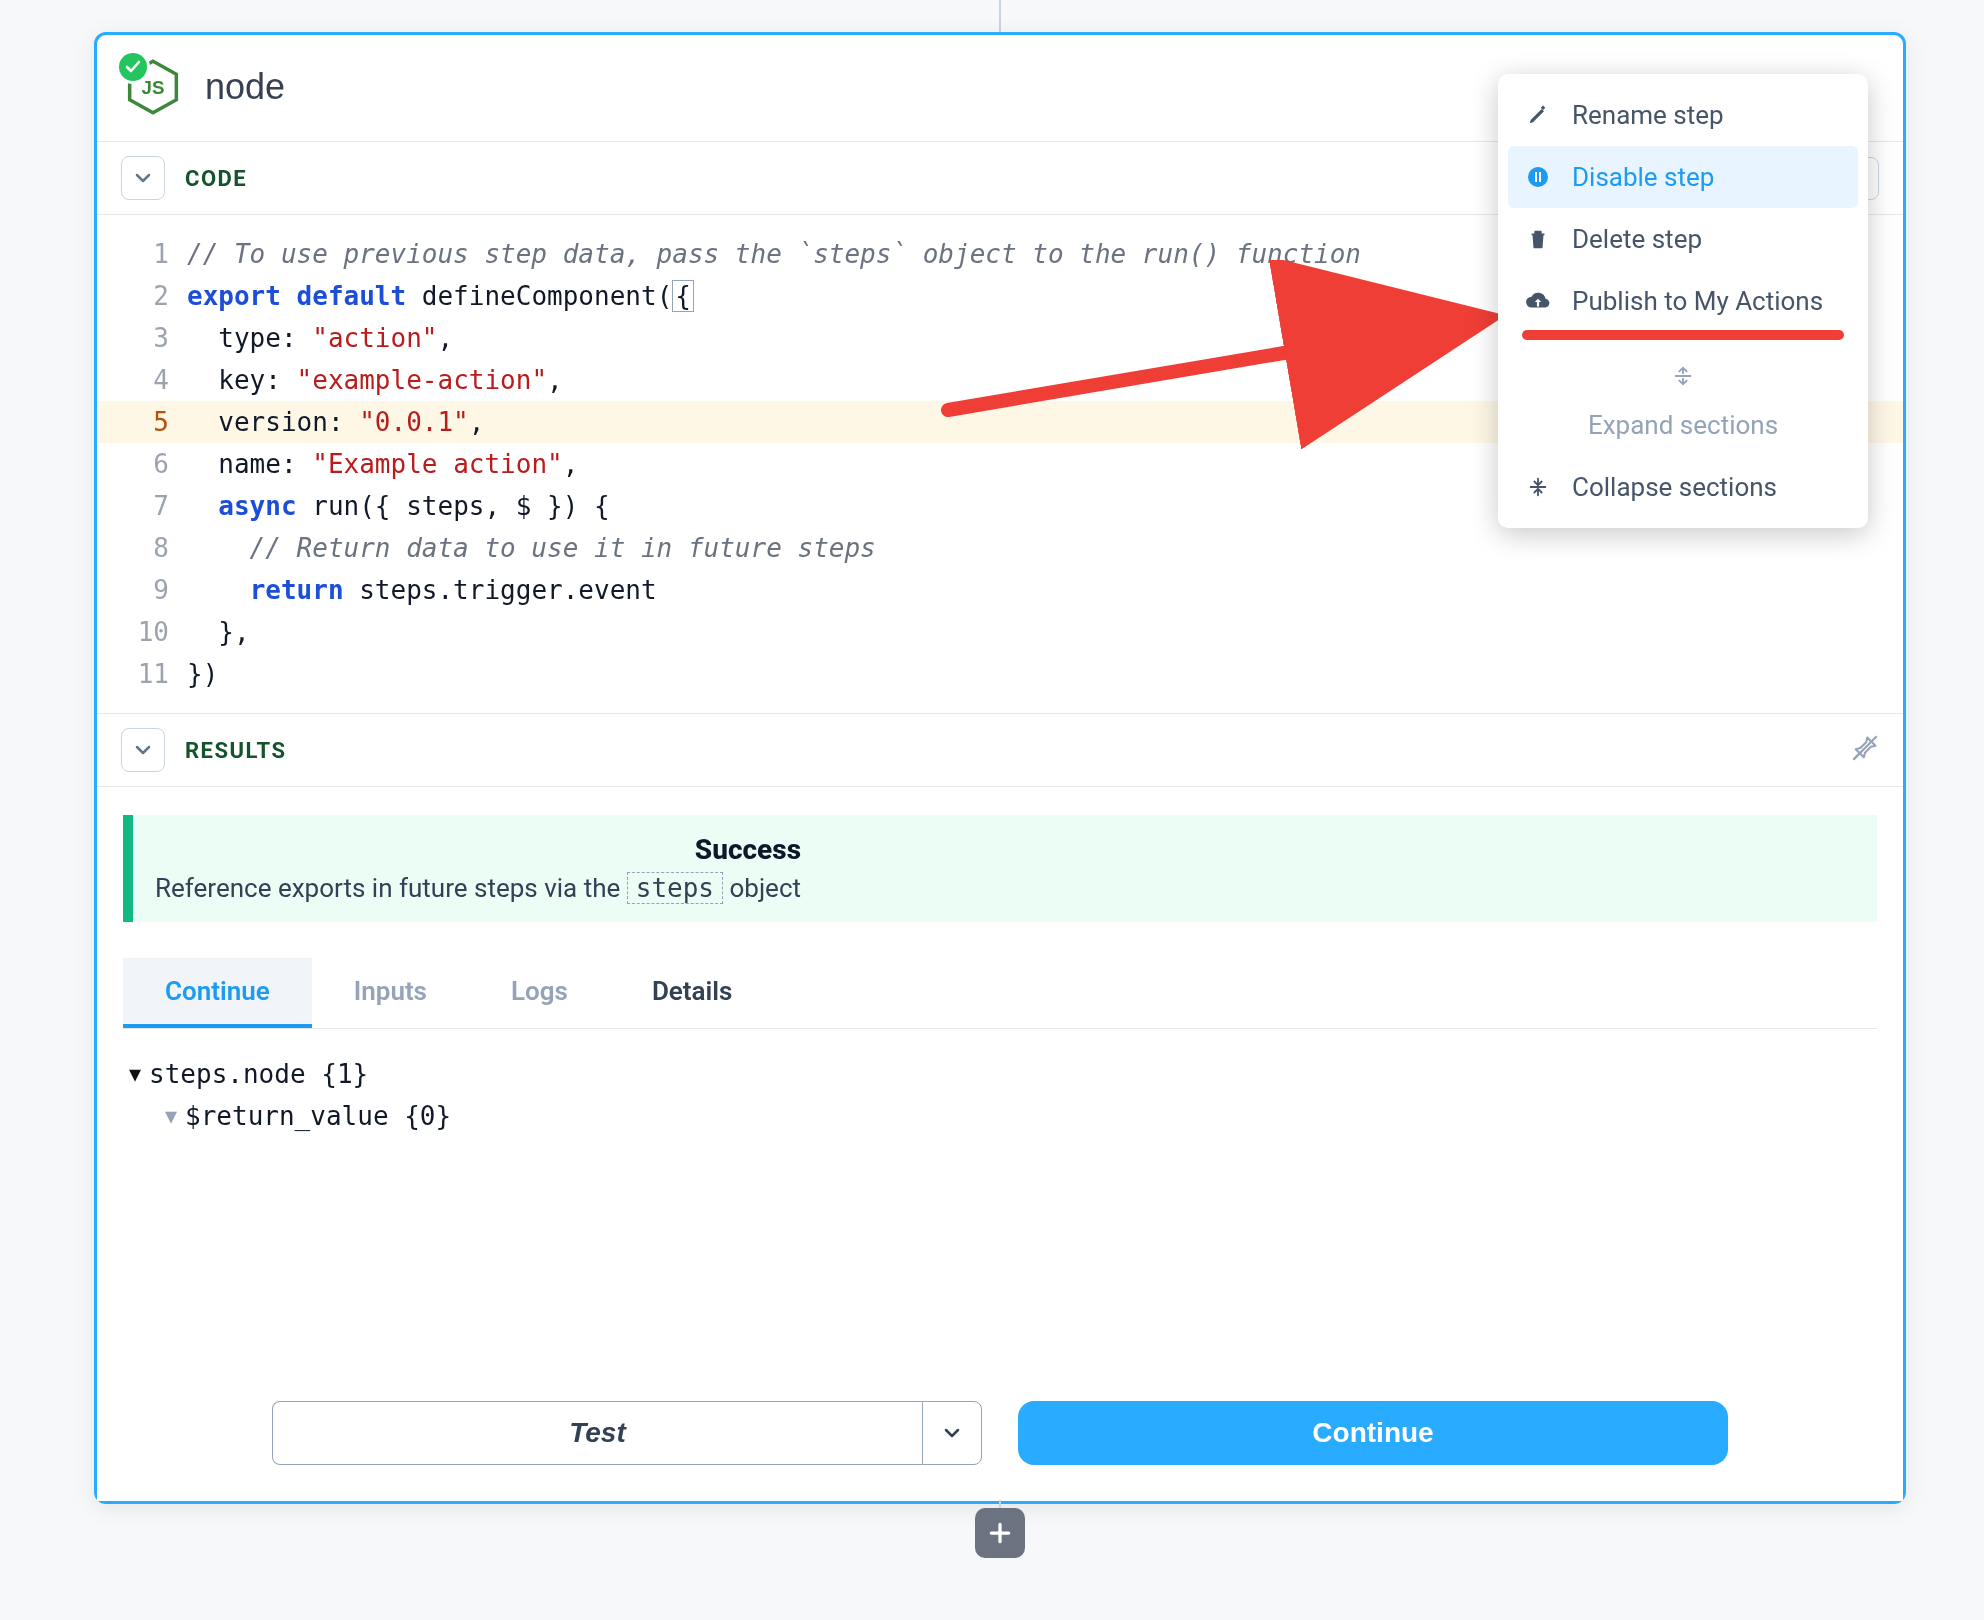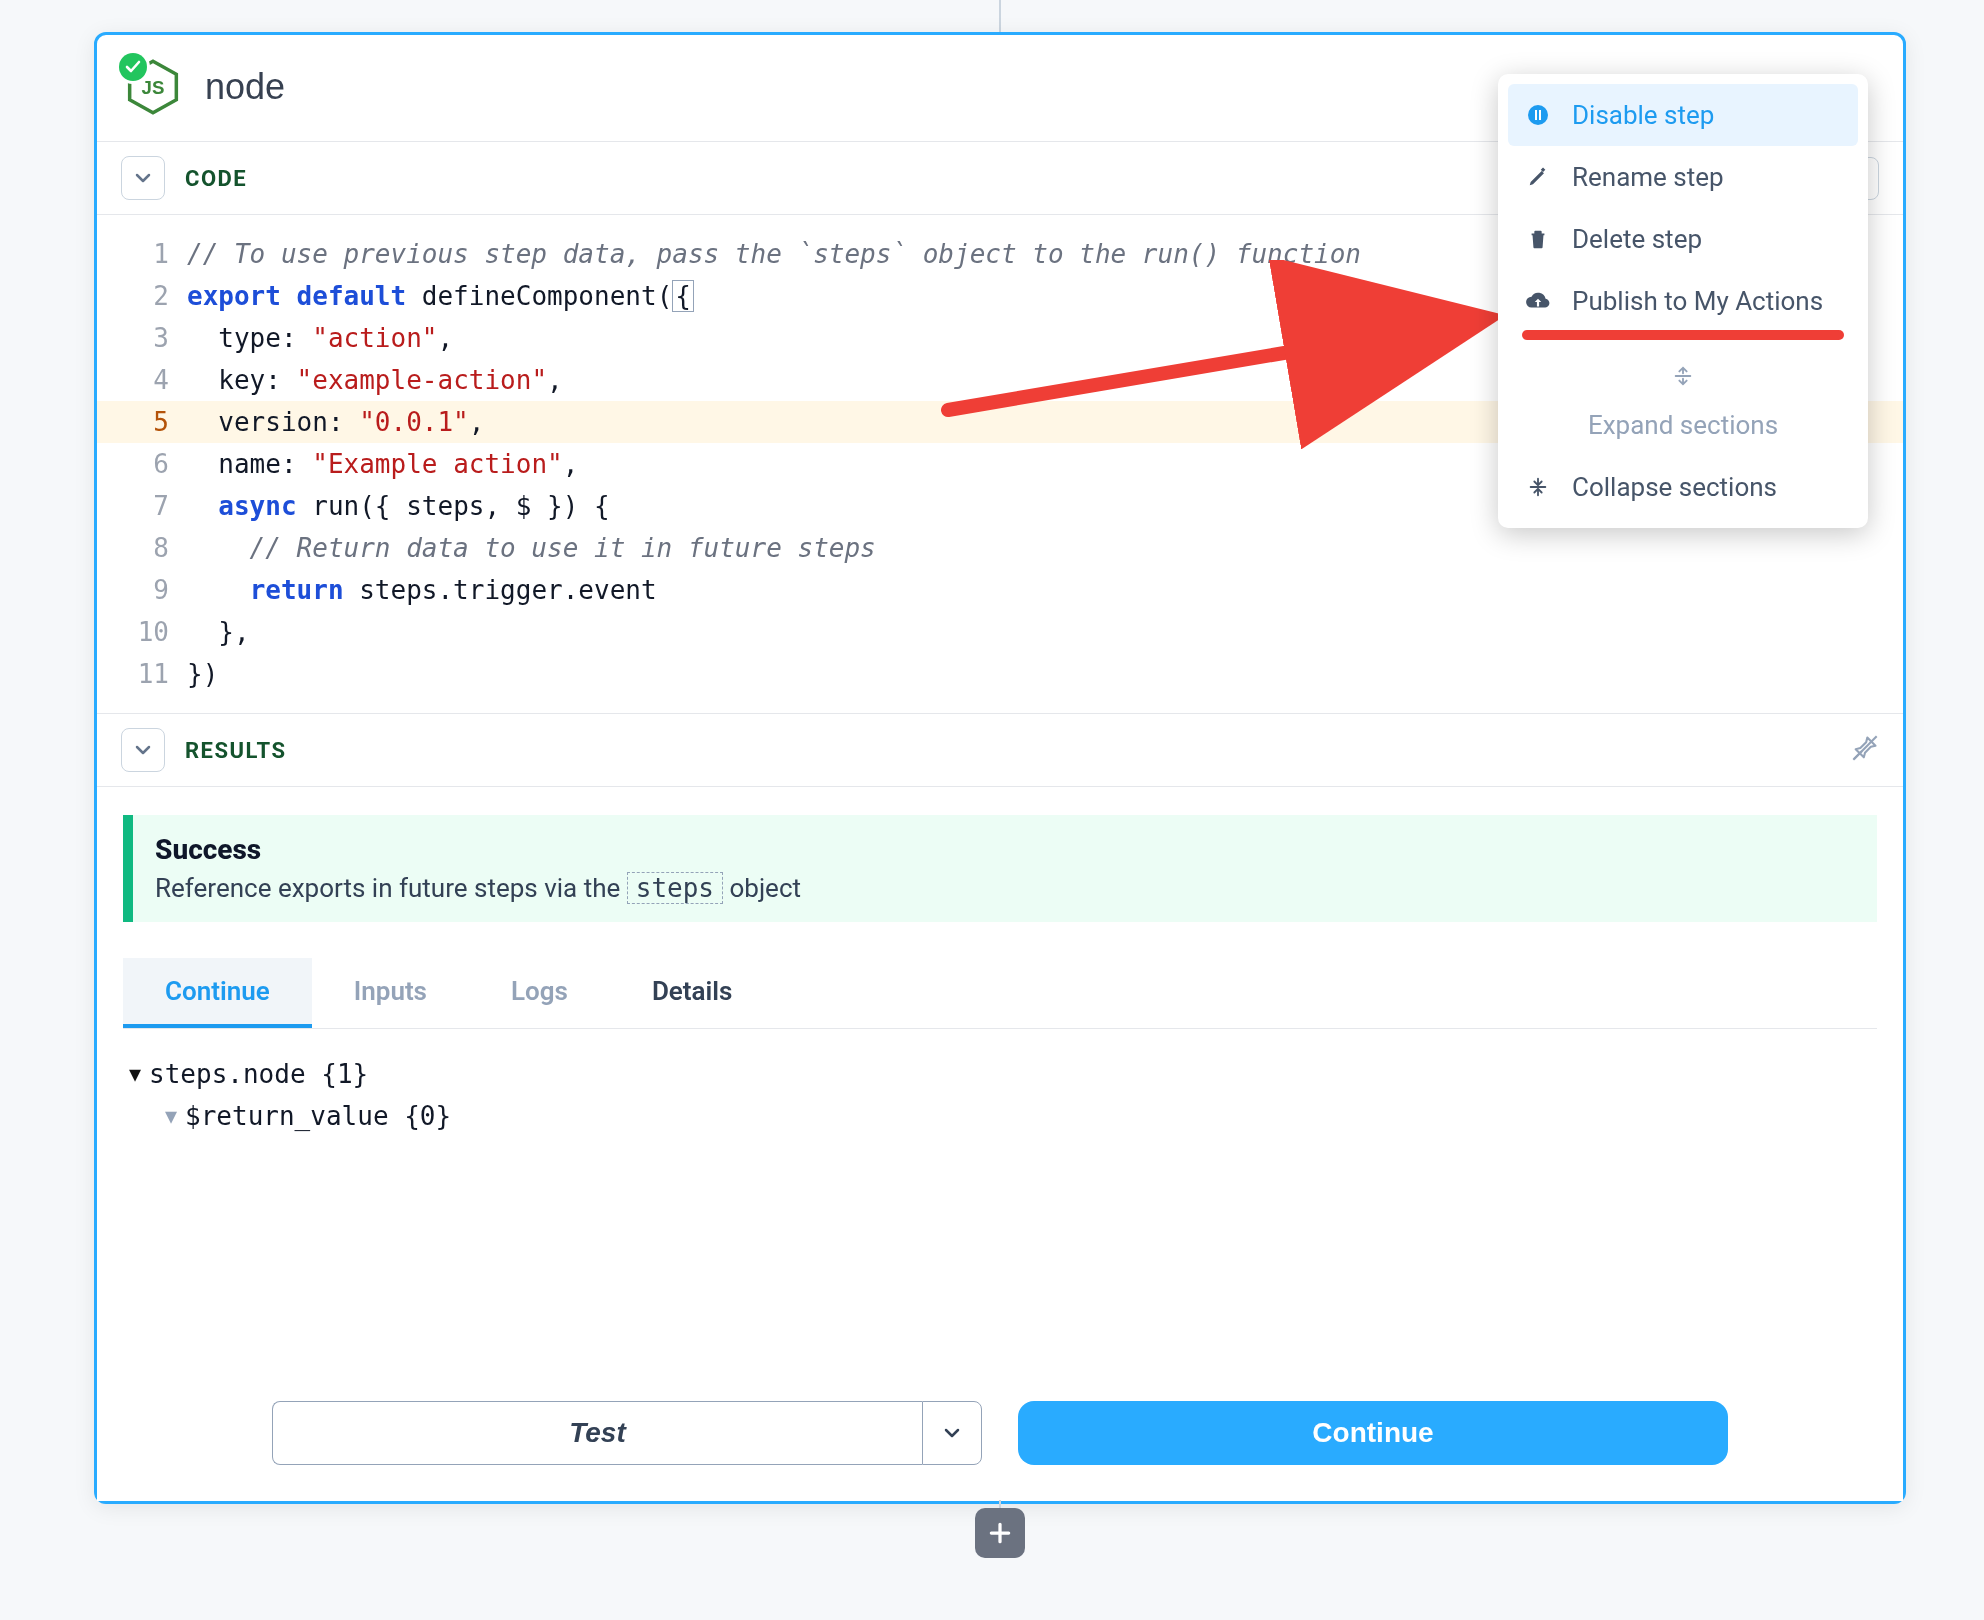--- a/index.html
+++ b/index.html
@@ -80,20 +80,21 @@
   
   .results-bar {
     display:flex; align-items:center; gap:20px;
     padding: 14px 24px;
     border-bottom: 1px solid #e5e7eb;
   }
   .pin-icon { margin-left:auto; color:#94a3b8; }
   .success-banner {
     display:flex; gap:0; margin: 28px 26px 0 26px;
     background:#ecfdf5;
+    text-align:right;
   }
   .success-bar { width:10px; background:#10b981; }
   .success-body { padding: 18px 22px; color:#334155; font-size:26px; }
   .success-body .title { font-weight:800; color:#0f172a; font-size:28px; margin-bottom:6px; }
   .steps-chip {
     display:inline-block; border:1px dashed #94a3b8; padding:0 8px; font-family: ui-monospace, Menlo, monospace;
     font-size:26px; color:#334155;
   }
   
   .tabs {
@@ -286,37 +287,37 @@
           <svg width="20" height="20" viewBox="0 0 20 20">
               <path d="M4 7 L10 13 L16 7" stroke="#334155" stroke-width="2.5" fill="none" stroke-linecap="round" stroke-linejoin="round"></path>
             </svg>
         </button>
       </div>
       <button class="btn btn-continue">Continue</button>
     </div>
   </div>
 
   <div class="menu">
+    <div class="menu-item">
+      <span class="menu-icon">
+        <svg width="22" height="22" viewBox="0 0 24 24">
+            <path d="M3 21 l3.5 -1 l12 -12 l-2.5 -2.5 l-12 12 z M15 4 l2.5 -2.5 l2.5 2.5 l-2.5 2.5 z" fill="#475569"></path>
+          </svg>
+      </span>
+      <span>Rename step</span>
+    </div>
     <div class="menu-item active">
       <span class="menu-icon">
         <svg width="24" height="24" viewBox="0 0 24 24">
             <circle cx="12" cy="12" r="10" fill="#1d9bf0"></circle>
             <rect x="9" y="7" width="2" height="10" fill="#fff"></rect>
             <rect x="13" y="7" width="2" height="10" fill="#fff"></rect>
           </svg>
       </span>
       <span>Disable step</span>
-    </div>
-    <div class="menu-item">
-      <span class="menu-icon">
-        <svg width="22" height="22" viewBox="0 0 24 24">
-            <path d="M3 21 l3.5 -1 l12 -12 l-2.5 -2.5 l-12 12 z M15 4 l2.5 -2.5 l2.5 2.5 l-2.5 2.5 z" fill="#475569"></path>
-          </svg>
-      </span>
-      <span>Rename step</span>
     </div>
     <div class="menu-item">
       <span class="menu-icon">
         <svg width="22" height="22" viewBox="0 0 24 24">
             <path d="M5 7 h14 M9 7 V4 h6 v3 M7 7 l1 14 h8 l1 -14" stroke="#475569" stroke-width="2" fill="#475569" stroke-linejoin="round"></path>
           </svg>
       </span>
       <span>Delete step</span>
     </div>
     <div class="menu-item">

